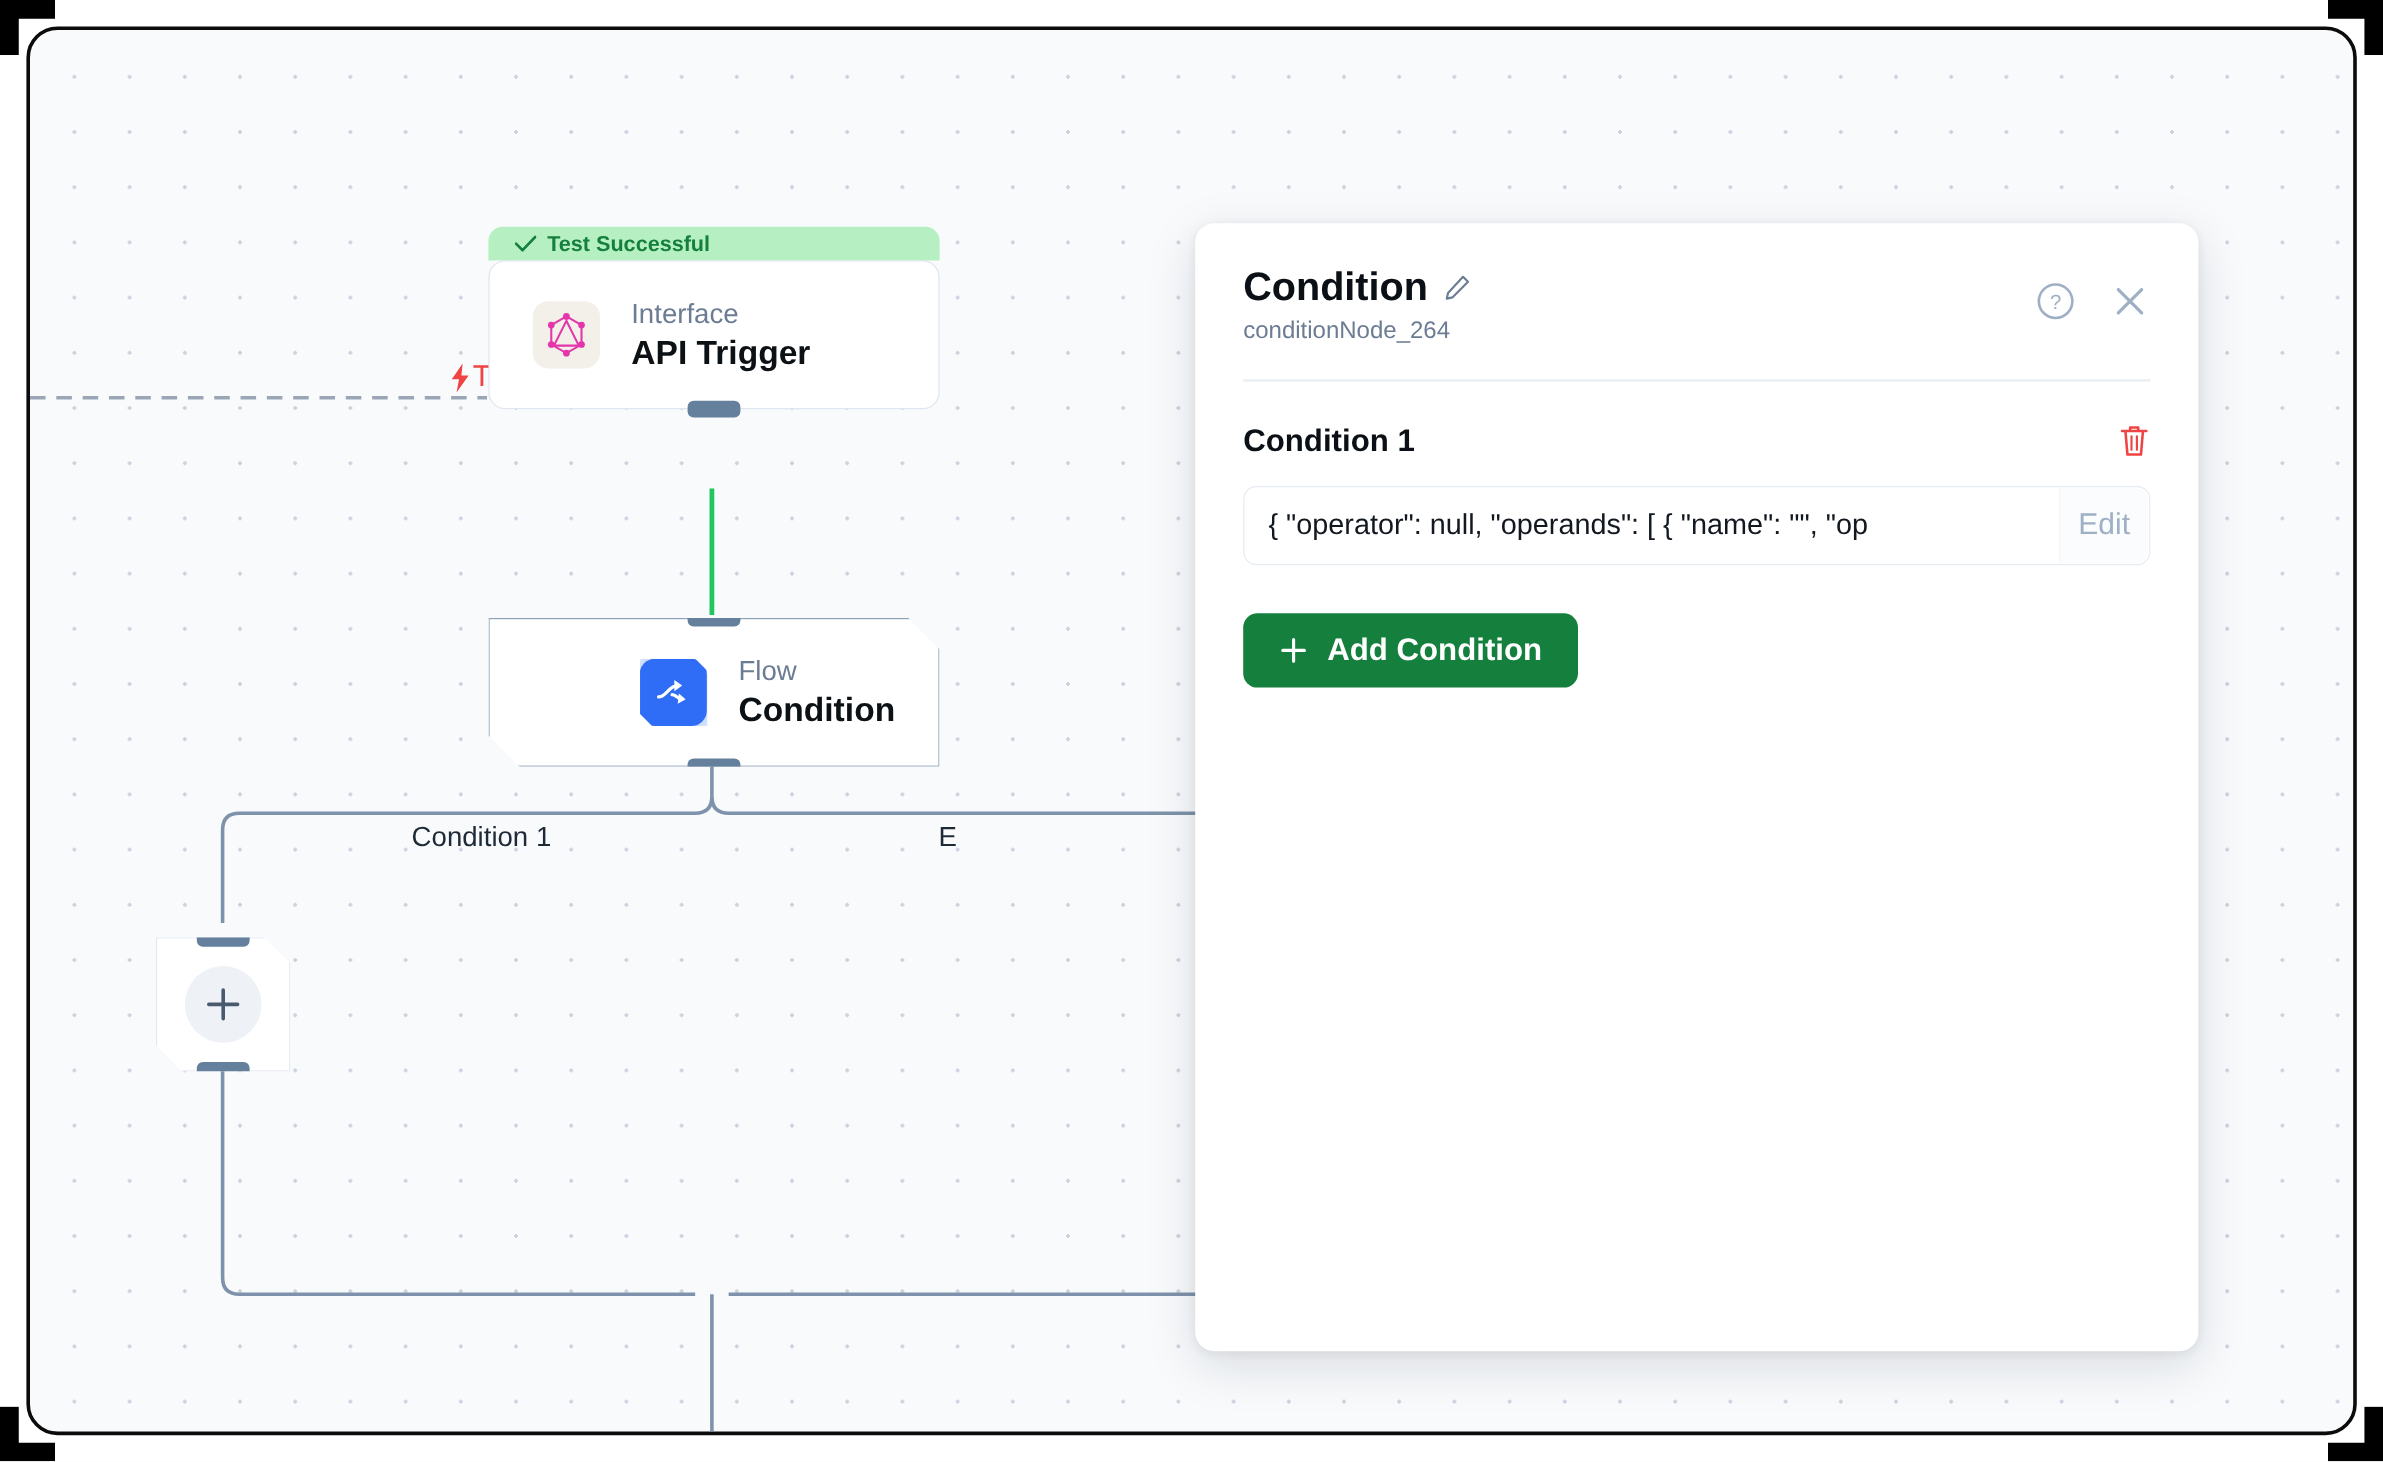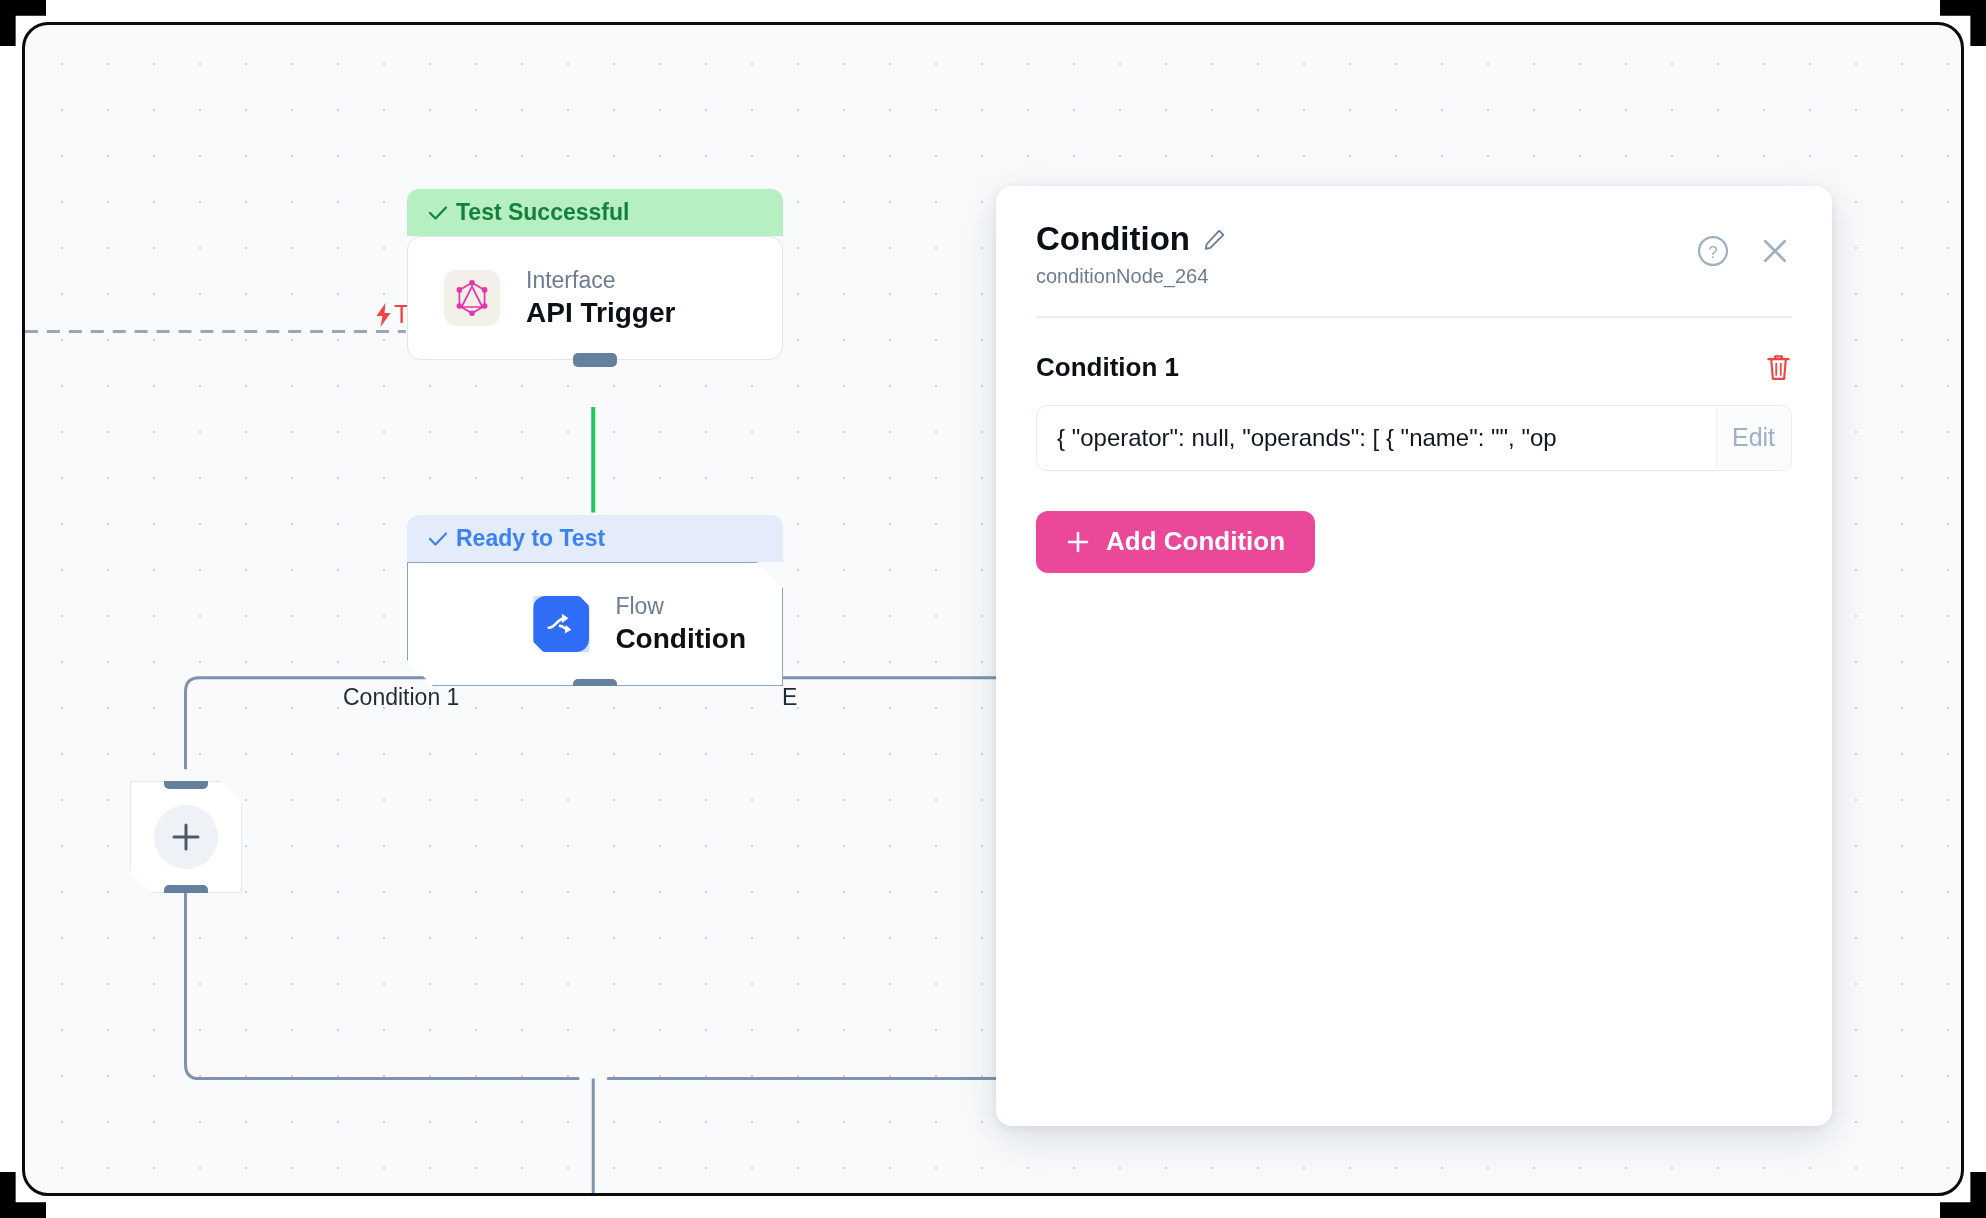--- a/index.html
+++ b/index.html
@@ -40,22 +40,22 @@
     display: flex; align-items: center; gap: 2px;
     color: #ef4444; font-size: 25px; font-weight: 500;
     white-space: nowrap; z-index: 6;
   }
   .bolt { width: 17px; height: 24px; display: block; }
 
   
   .node { position: absolute; z-index: 10; }
 
   .status-bar {
-    height: 47px; display: flex; align-items: center; gap: 9px;
-    padding: 0 22px; font-size: 23px; font-weight: 600;
+    height: 28px; display: flex; align-items: center; gap: 9px;
+    padding: 0 22px; font-size: 18px; font-weight: 600;
     border-radius: 12px 12px 0 0;
   }
   .status-bar.success { background: #b6f0c2; color: #15803d; }
   .status-bar.ready   { background: #e4ebfb; color: #3b82f6; }
   .check { width: 18px; height: 14px; display: block; }
 
   .node-card {
     background: #fff;
     border: 1.6px solid #dfe6ef;
     border-radius: 14px;
@@ -133,21 +133,21 @@
   .edit-btn {
     position: absolute; right: 1px; top: 1px; bottom: 1px;
     width: 74px; background: #fbfcfe;
     border-left: 1.5px solid #eef2f7; border-radius: 0 10px 10px 0;
     display: flex; align-items: center; justify-content: center;
     font-size: 25px; color: #9fb0c4; cursor: pointer;
   }
 
   .add-btn {
     margin-top: 40px; height: 62px; padding: 0 30px;
-    background: #ec4899; color: #fff; border: none; border-radius: 12px;
+    background: #15803d; color: #fff; border: none; border-radius: 12px;
     display: inline-flex; align-items: center; gap: 16px;
     font-size: 26px; font-weight: 700; cursor: pointer;
     font-family: "Liberation Sans", sans-serif;
   }
   .add-plus { width: 24px; height: 24px; display: block; }
 </style>
 </head>
 <body>
 
 <div id="screen">
@@ -207,26 +207,20 @@
         </div>
         <div>
           <div class="node-kind">Interface</div>
           <div class="node-title">API Trigger</div>
         </div>
         <div class="handle bottom"></div>
       </div>
     </div>
 
     <div class="node" style="left:382px; top:490px; width:376px;">
-      <div class="status-bar ready">
-        <svg class="check" viewBox="0 0 18 14">
-          <path d="M1 7 L6.5 12.5 L17 1.5" stroke="#3b82f6" stroke-width="2.2" fill="none" stroke-linecap="round" stroke-linejoin="round"></path>
-        </svg>
-        <span>Ready to Test</span>
-      </div>
       <div class="node-card clipped">
         <div class="node-icon flow">
           <svg viewBox="0 0 34 34" width="32" height="32">
             <g stroke="#fff" stroke-width="2.8" fill="none" stroke-linecap="round" stroke-linejoin="round">
               <path d="M4 21 C 11 21, 13 11, 21 11"></path>
               <path d="M16 19 C 20 19, 21 23, 25 23"></path>
             </g>
             <path d="M18 6 L25 11 L18 16 Z" fill="#fff"></path>
             <path d="M22 18 L28 23 L21 27 Z" fill="#fff"></path>
           </svg>

